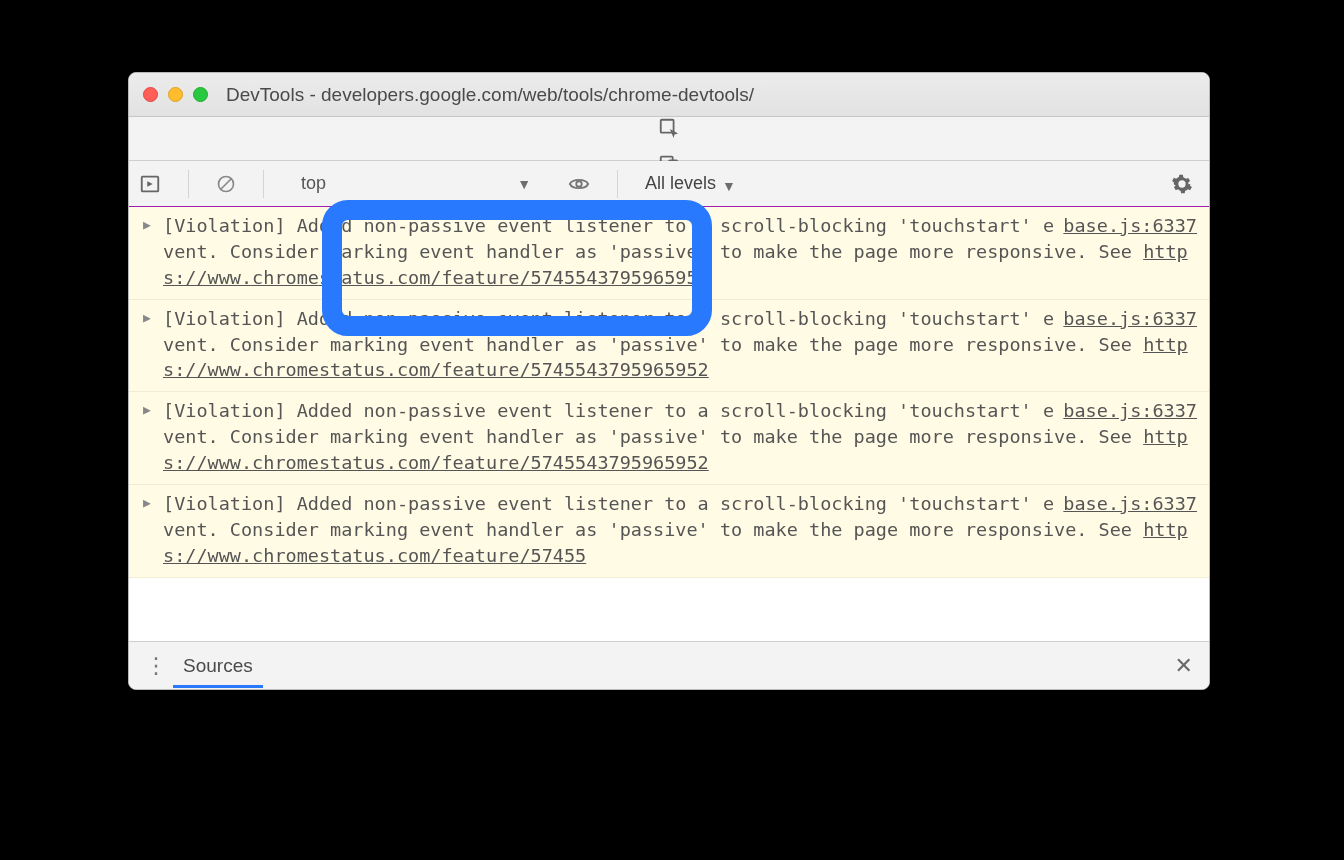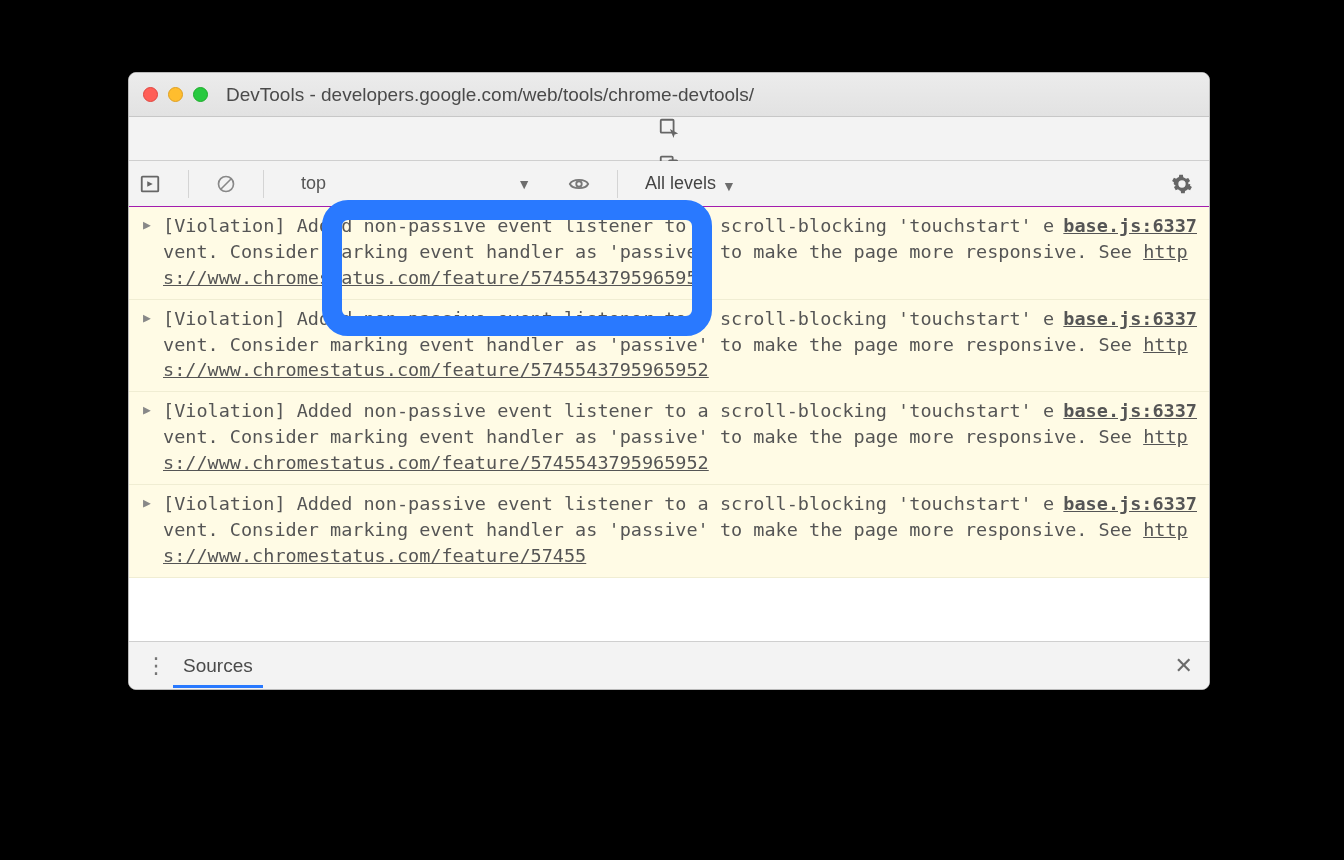--- a/index.html
+++ b/index.html
@@ -113,21 +113,20 @@
     line-height:1.4;
     word-break: break-all;
   }
   .msg .toggle {
     position:absolute; left:14px; top:9px;
     color:#888; font-size:13px; cursor:pointer;
   }
   .msg .src {
     float:right; text-decoration: underline; color:#555;
     cursor:pointer;
-    font-weight:bold;
   }
   .msg .link { text-decoration: underline; color:#555; cursor:pointer;}
   
   .drawer {
     height: 48px;
     background:#f3f3f3;
     border-top:1px solid #cfcfcf;
     display:flex; align-items:center;
     padding: 0 10px;
     font-size:19px;

